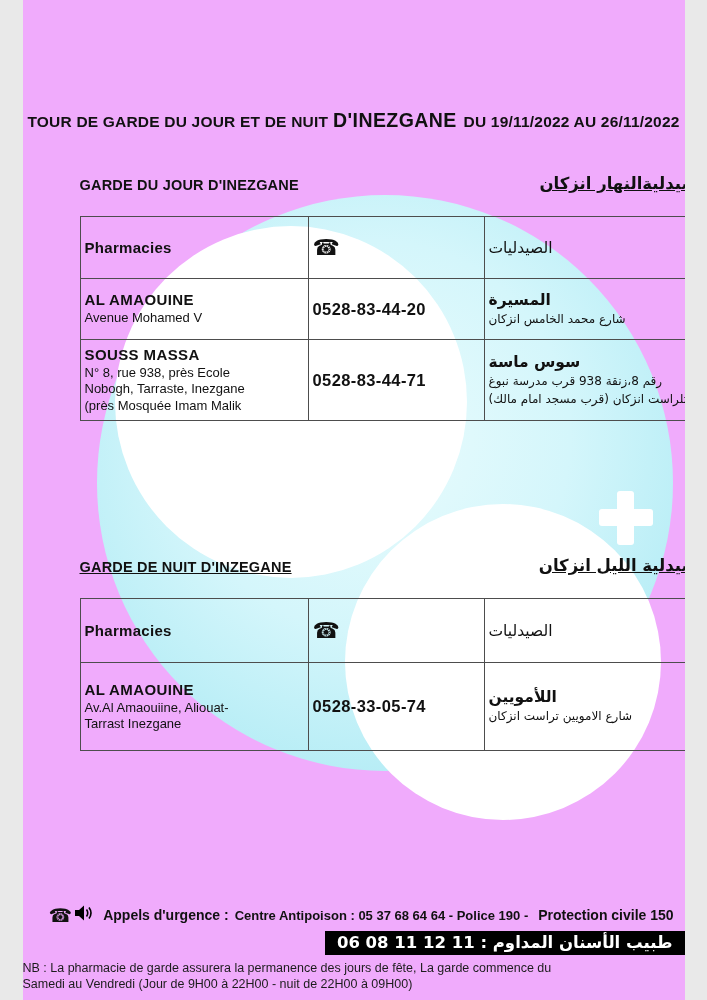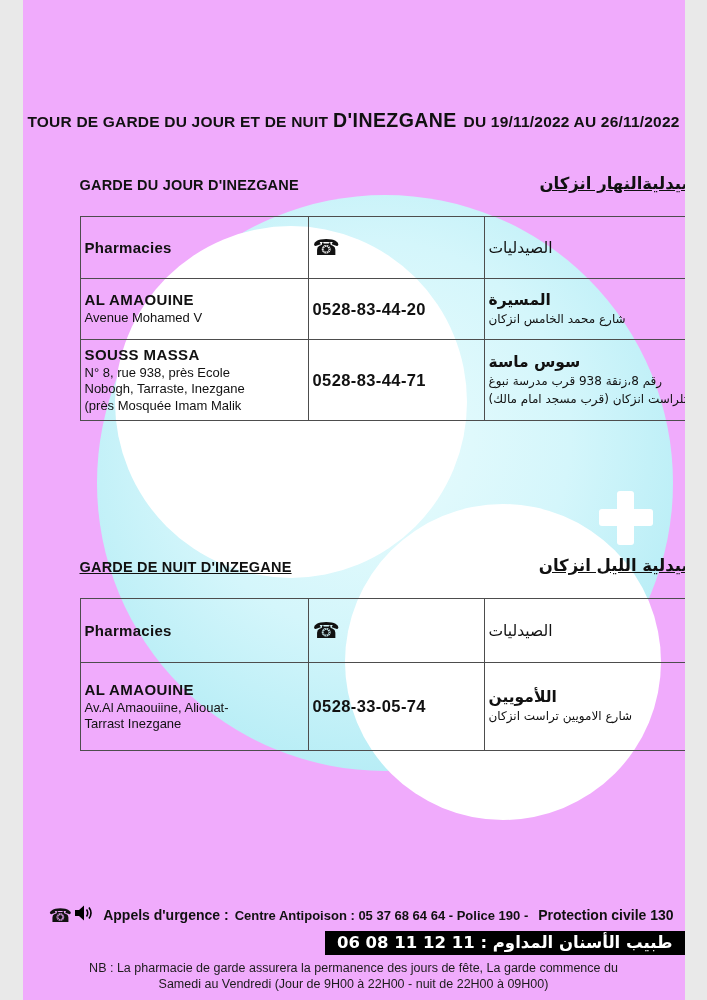--- a/index.html
+++ b/index.html
@@ -70,21 +70,21 @@
   .u-serif.tail { margin-left:4px; }
 
   .dentist-wrap { position:absolute; top:931px; width:100%; text-align:right;border-radius:8px; }
   .dentist-bar {
     display:inline-block; background:#000; color:#fff; direction:ltr;
     font-family:"DejaVu Sans", sans-serif; font-weight:bold;
     font-size:16.5px; line-height:1.45; padding:0 12px; letter-spacing:0.3px;
   }
 
   .nb {
-    position:absolute; top:960px; width:100%; text-align:center;
+    position:absolute; top:960px; width:100%; text-align:left;
     font-size:12.5px; line-height:1.3; color:#1c1c1c;
   }
 </style>
 </head>
 <body>
 
 <div class="sheet">
 
   <svg class="wm" width="707" height="1000" viewBox="0 0 707 1000" aria-hidden="true">
     <defs>
@@ -178,21 +178,21 @@
     <span class="icon-phone">☎</span>
     <span class="icon-speaker">
       <svg width="20" height="16" viewBox="0 0 20 16" aria-hidden="true">
         <polygon points="0,5 4,5 9,0.5 9,15.5 4,11 0,11" fill="#000"></polygon>
         <path d="M11.5 4.5 q2.5 3.5 0 7" stroke="#000" stroke-width="1.6" fill="none"></path>
         <path d="M14 2.5 q4 5.5 0 11" stroke="#000" stroke-width="1.6" fill="none"></path>
       </svg>
     </span>
     <span class="u-serif">Appels d'urgence :</span>
     <span class="u-sans">Centre Antipoison : 05 37 68 64 64 -  Police 190   -</span>
-    <span class="u-serif tail">Protection civile 130</span>
+    <span class="u-serif tail">Protection civile 150</span>
   </div>
 
   <div class="dentist-wrap">
     <span class="dentist-bar">06 08 11 12 11 : طبيب الأسنان المداوم</span>
   </div>
 
   <div class="nb">
     <div>NB : La pharmacie de garde assurera la permanence des jours de fête, La garde commence du</div>
     <div>Samedi au Vendredi (Jour de 9H00 à 22H00 - nuit de 22H00 à 09H00)</div>
   </div>

